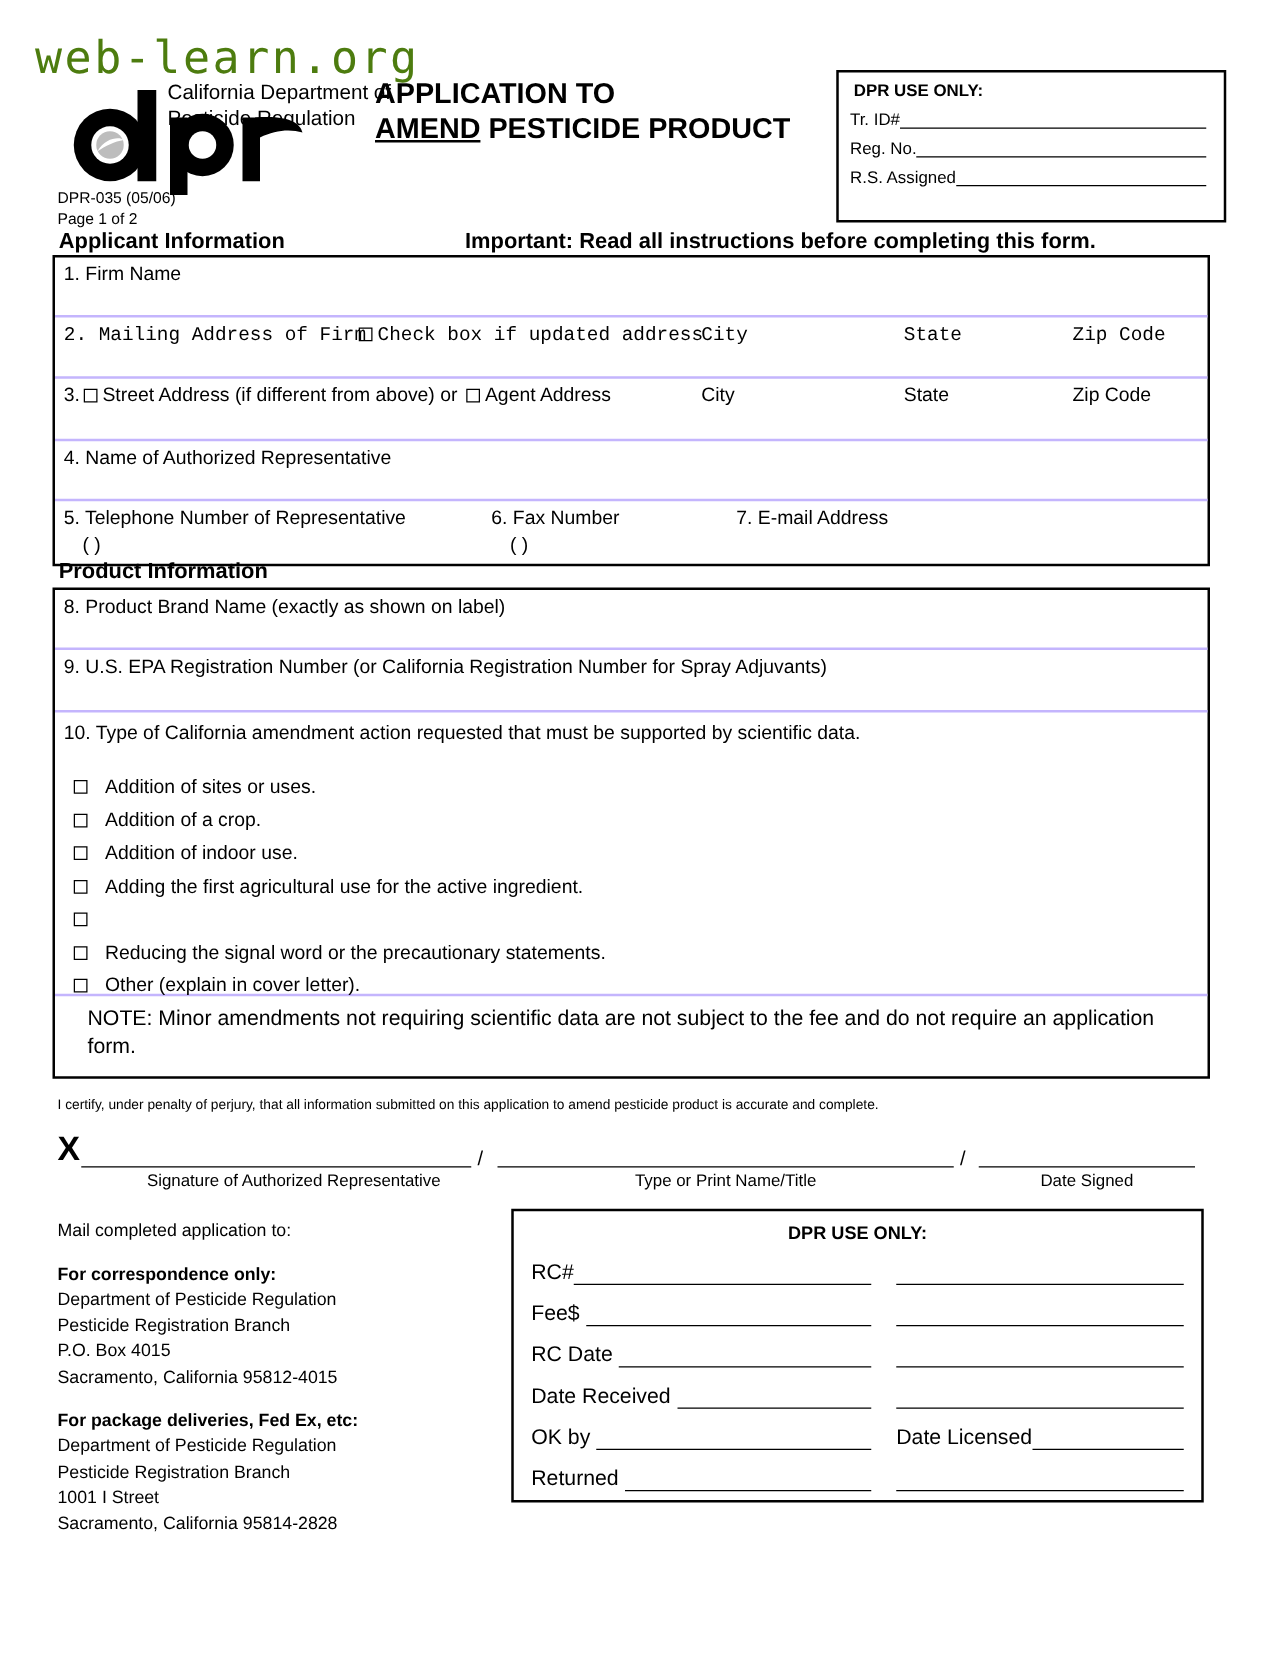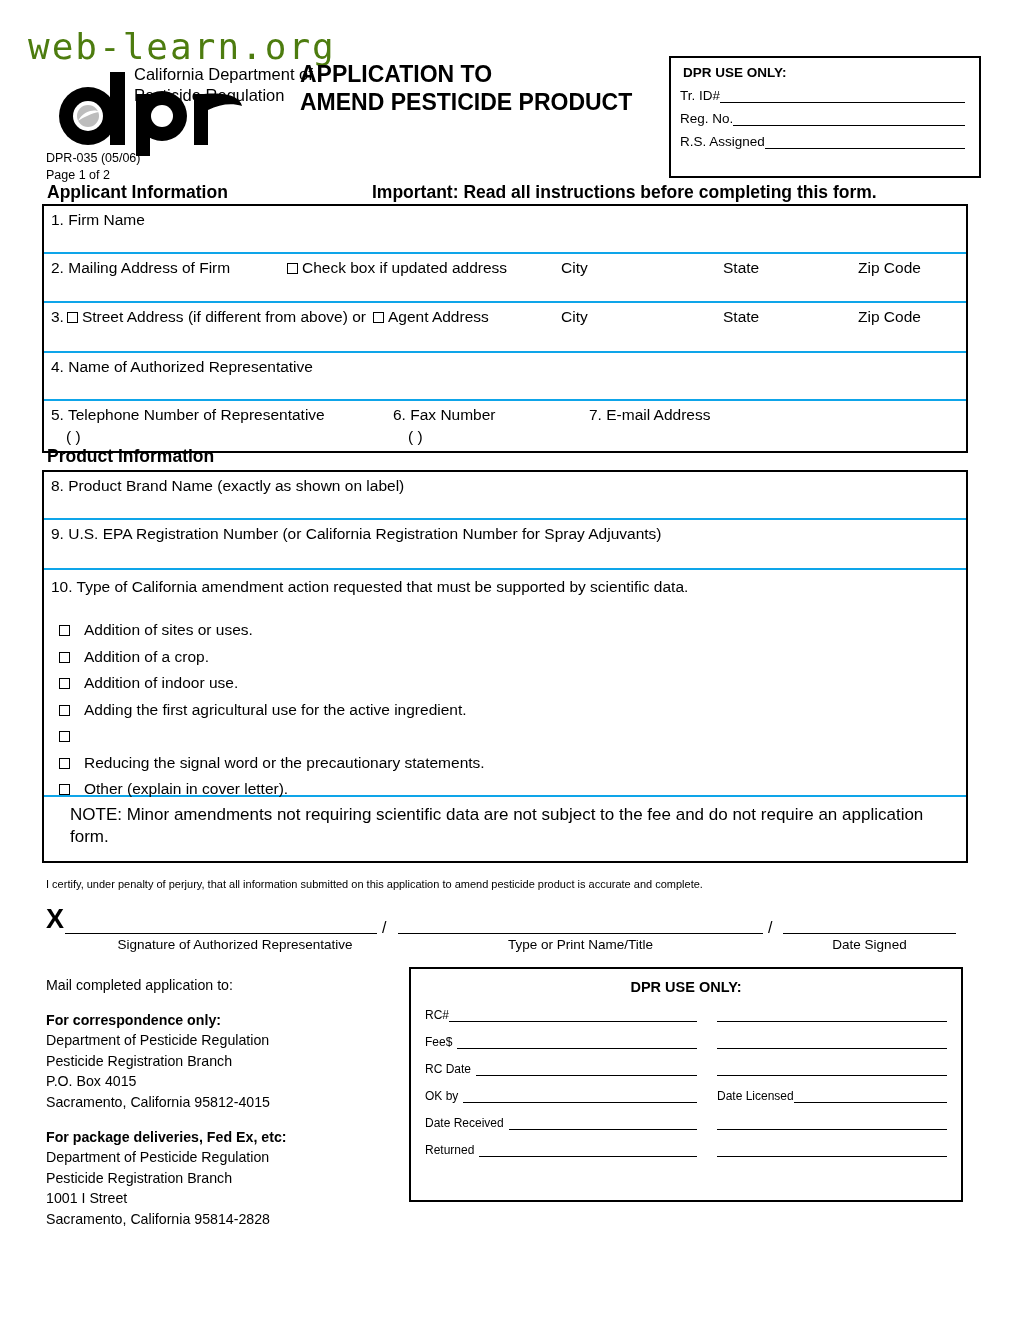--- a/index.html
+++ b/index.html
@@ -67,21 +67,21 @@
   .main-title {
     position: absolute;
     left: 300px;
     top: 60px;
     width: 350px;
     font-size: 23px;
     font-weight: bold;
     line-height: 1.22;
     z-index: 6;
   }
-  .title-underline { }
+  .title-underline { text-decoration: underline; }
 
   
   .topbox {
     position: absolute;
     left: 669px;
     top: 56px;
     width: 312px;
     height: 122px;
     border: 2px solid #000;
     box-sizing: border-box;
@@ -132,21 +132,21 @@
     left: 42px;
     width: 926px;
     border: 2px solid #000;
     box-sizing: border-box;
     background: #fff;
   }
   #applicant-table { top: 204px; }
   #product-table   { top: 470px; }
 
   .trow {
-    border-bottom: 2px solid #0ea5e9;
+    border-bottom: 2px solid #c4b5fd;
     box-sizing: border-box;
     position: relative;
     padding: 5px 0 0 7px;
     font-size: 15.5px;
   }
   .trow:last-child { border-bottom: none; }
 
   .h-48 { height: 48px; }
   .h-49 { height: 49px; }
   .h-50 { height: 50px; }
@@ -228,21 +228,21 @@
     background: #fff;
   }
   .botbox-title {
     text-align: center;
     font-weight: bold;
     font-size: 14.5px;
     margin-top: 10px;
   }
   .bb-row {
     display: flex;
-    font-size: 12px;
+    font-size: 17px;
     margin: 13px 0 0 0;
     padding: 0 14px 0 14px;
     white-space: nowrap;
   }
   .bb-left { width: 272px; display: flex; align-items: flex-end; }
   .bb-right { flex: 1 1 auto; display: flex; align-items: flex-end; margin-left: 20px; }
   .bb-lbl { flex: none; }
   .bb-rule { flex: 1 1 auto; border-bottom: 1.3px solid #000; height: 11px; margin-left: 5px; }
   .bb-rule.tight { margin-left: 0px; }
 </style>
@@ -306,21 +306,21 @@
   <div class="sec-head" id="applicant-head">Applicant Information</div>
   <div class="sec-head" id="important-note">Important: Read all instructions before completing this form.</div>
 
   <div class="tbl" id="applicant-table">
 
     <div class="trow h-48">
       <span>1. Firm Name</span>
     </div>
 
     <div class="trow h-49">
-      <div class="cols" style="height:18px;">
+      <div class="cols" style="height:18px;font-family:Liberation Mono, monospace;">
         <span class="abs" style="left:0px;">2. Mailing Address of Firm</span>
         <span class="abs" style="left:236px;"><span class="cb"></span><span>Check box if updated address</span></span>
         <span class="abs" style="left:510px;">City</span>
         <span class="abs" style="left:672px;">State</span>
         <span class="abs" style="left:807px;">Zip Code</span>
       </div>
     </div>
 
     <div class="trow h-50">
       <div class="cols" style="height:18px;">
@@ -439,42 +439,42 @@
           <span class="bb-rule"></span>
         </span>
       <span class="bb-right">
           <span class="bb-lbl"></span>
           <span class="bb-rule tight"></span>
         </span>
     </div>
 
     <div class="bb-row">
       <span class="bb-left">
+          <span class="bb-lbl">Date Received</span>
+          <span class="bb-rule"></span>
+        </span>
+      <span class="bb-right">
+          <span class="bb-lbl"></span>
+          <span class="bb-rule tight"></span>
+        </span>
+    </div>
+
+    <div class="bb-row">
+      <span class="bb-left">
           <span class="bb-lbl">OK by</span>
           <span class="bb-rule"></span>
         </span>
       <span class="bb-right">
           <span class="bb-lbl">Date Licensed</span>
           <span class="bb-rule tight"></span>
         </span>
     </div>
 
     <div class="bb-row">
       <span class="bb-left">
-          <span class="bb-lbl">Date Received</span>
-          <span class="bb-rule"></span>
-        </span>
-      <span class="bb-right">
-          <span class="bb-lbl"></span>
-          <span class="bb-rule tight"></span>
-        </span>
-    </div>
-
-    <div class="bb-row">
-      <span class="bb-left">
           <span class="bb-lbl">Returned</span>
           <span class="bb-rule"></span>
         </span>
       <span class="bb-right">
           <span class="bb-lbl"></span>
           <span class="bb-rule tight"></span>
         </span>
     </div>
 
   </div>

